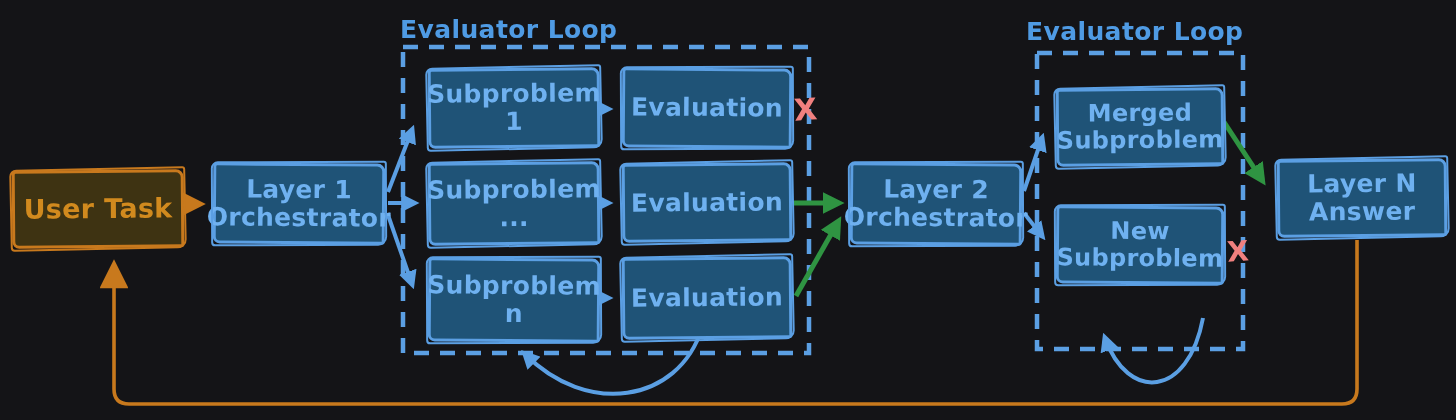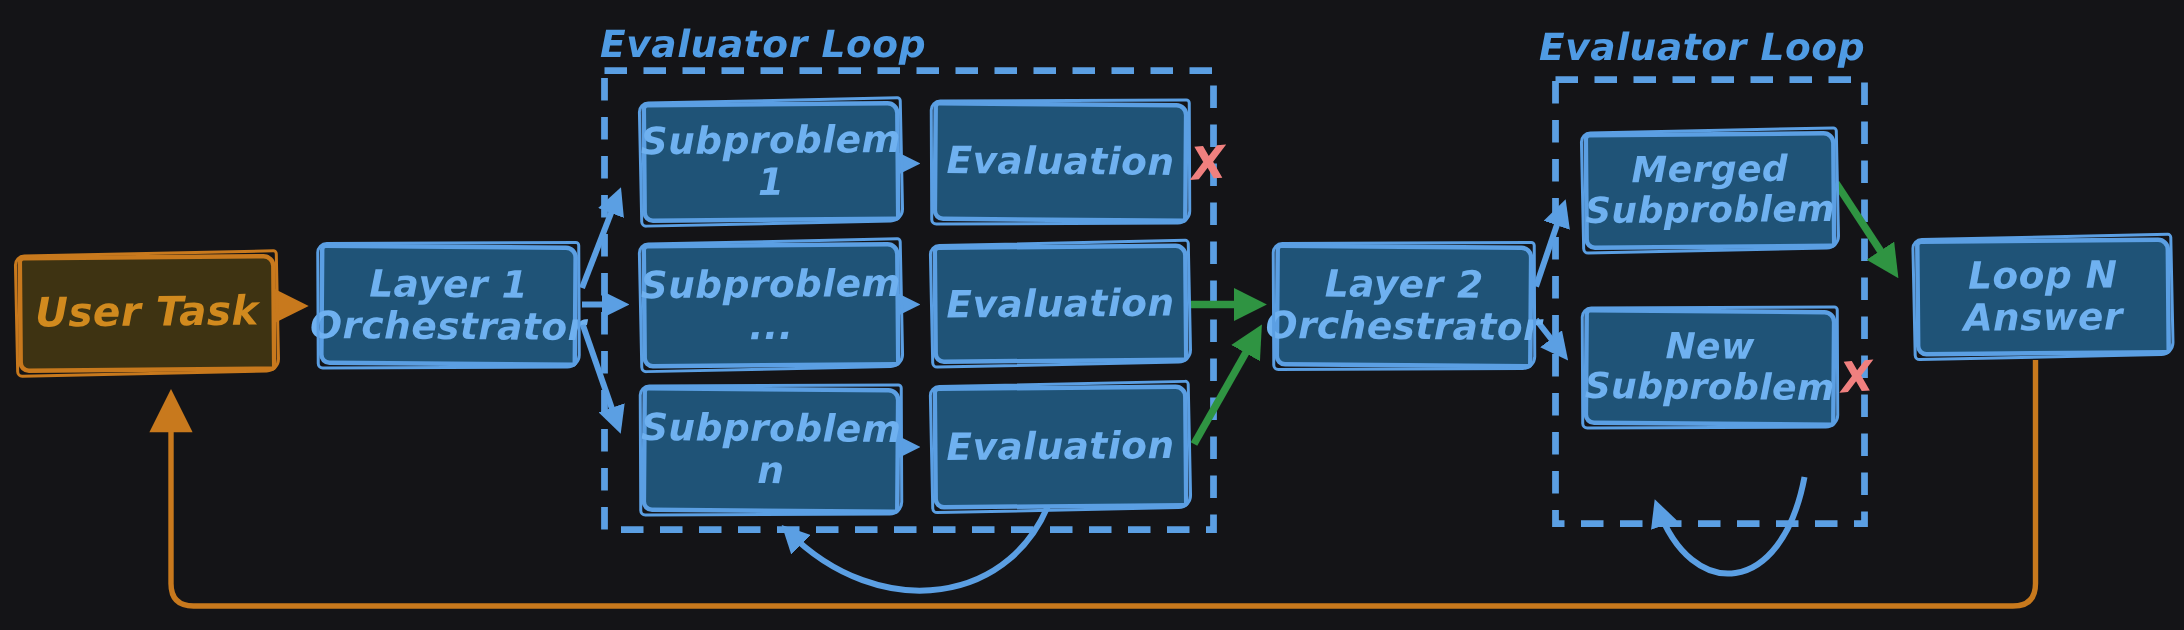--- a/index.html
+++ b/index.html
@@ -3,21 +3,20 @@
 <meta charset="utf-8">
 <style>
   html,body{margin:0;padding:0;background:#0a0a0a;}
   .stage{
     position:relative;
     width:1456px;height:420px;
     background:var(--background,#141417);
     overflow:hidden;
     font-family:"DejaVu Sans","Liberation Sans",sans-serif;
     font-weight:700;
-    font-style:italic;
   }
   .overlay{position:absolute;left:0;top:0;z-index:1;}
   .box{
     position:absolute;z-index:2;
     display:flex;align-items:center;justify-content:center;
     text-align:center;
     white-space:pre-line;
     line-height:1.12;
     letter-spacing:.3px;
     box-sizing:border-box;
@@ -158,17 +157,17 @@
     <span>Merged
 Subproblem</span>
   </div>
   <div class="box blue-box rot-b" style="left:1056px;top:206px;width:168px;height:78px;font-size:24px;">
     <span>New
 Subproblem</span>
   </div>
   <div class="xmark" style="left:1227px;top:235px;font-size:28px;">X</div>
 
   <div class="box blue-box rot-a" style="left:1277px;top:159px;width:170px;height:78px;">
-    <span>Loop N
+    <span>Layer N
 Answer</span>
   </div>
 
 </div>
 
 </body></html>

